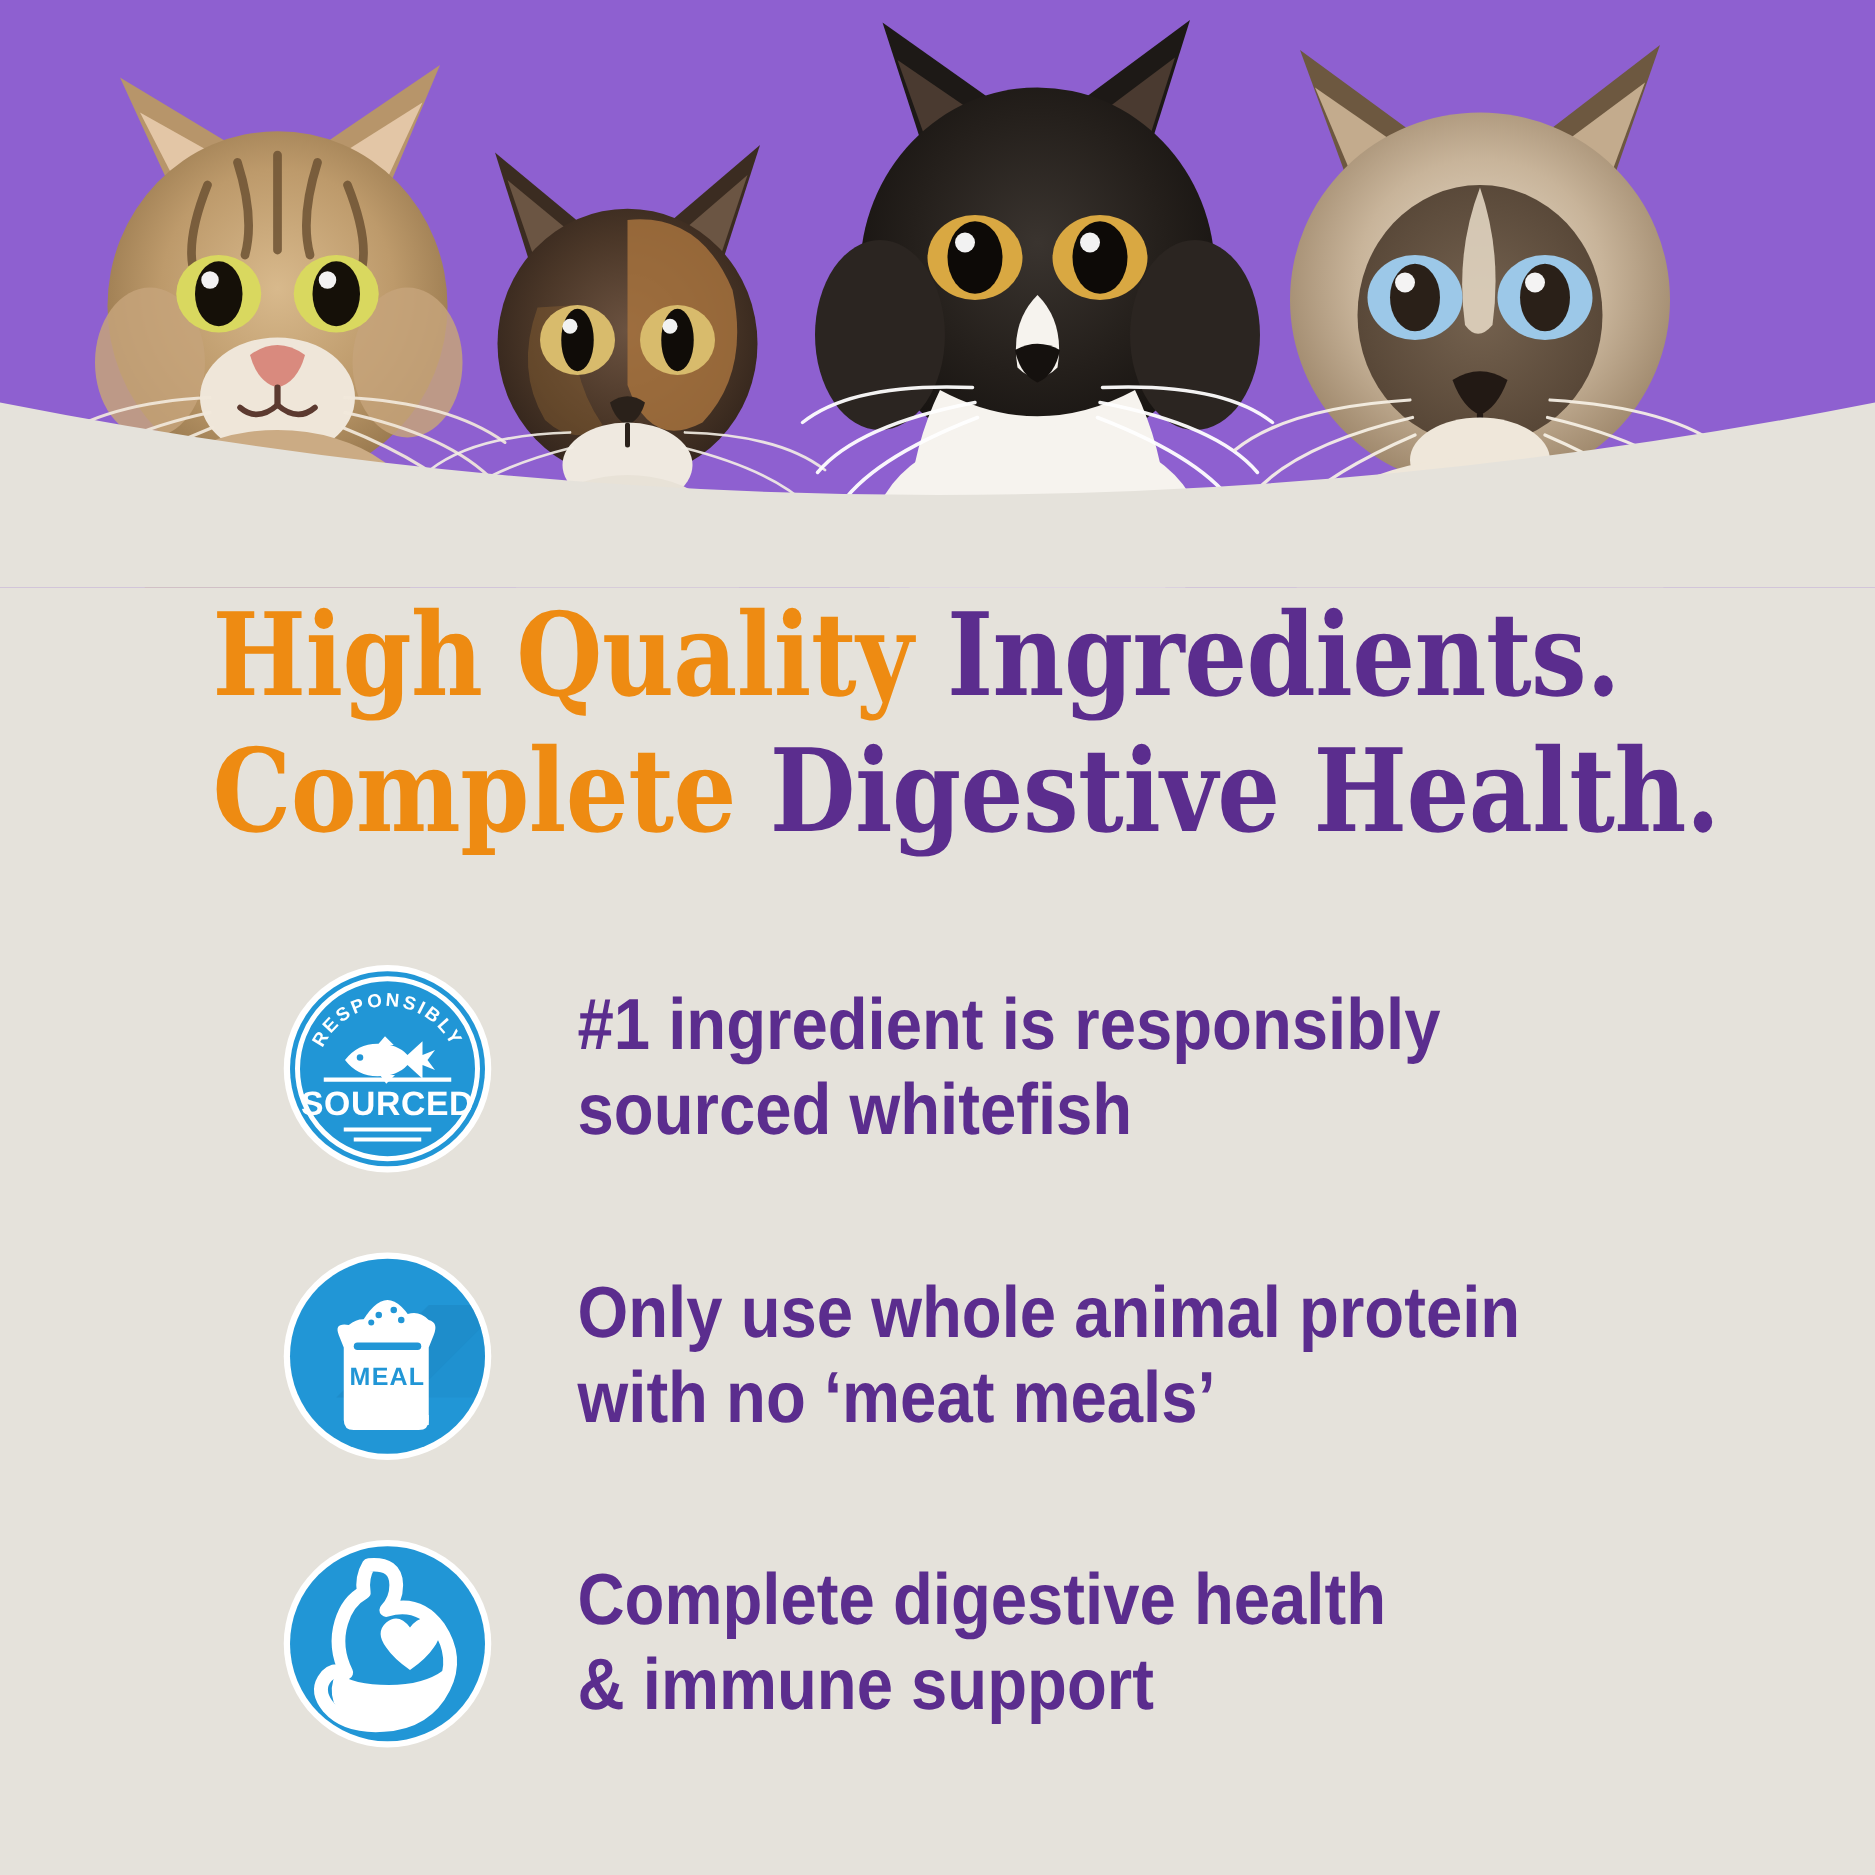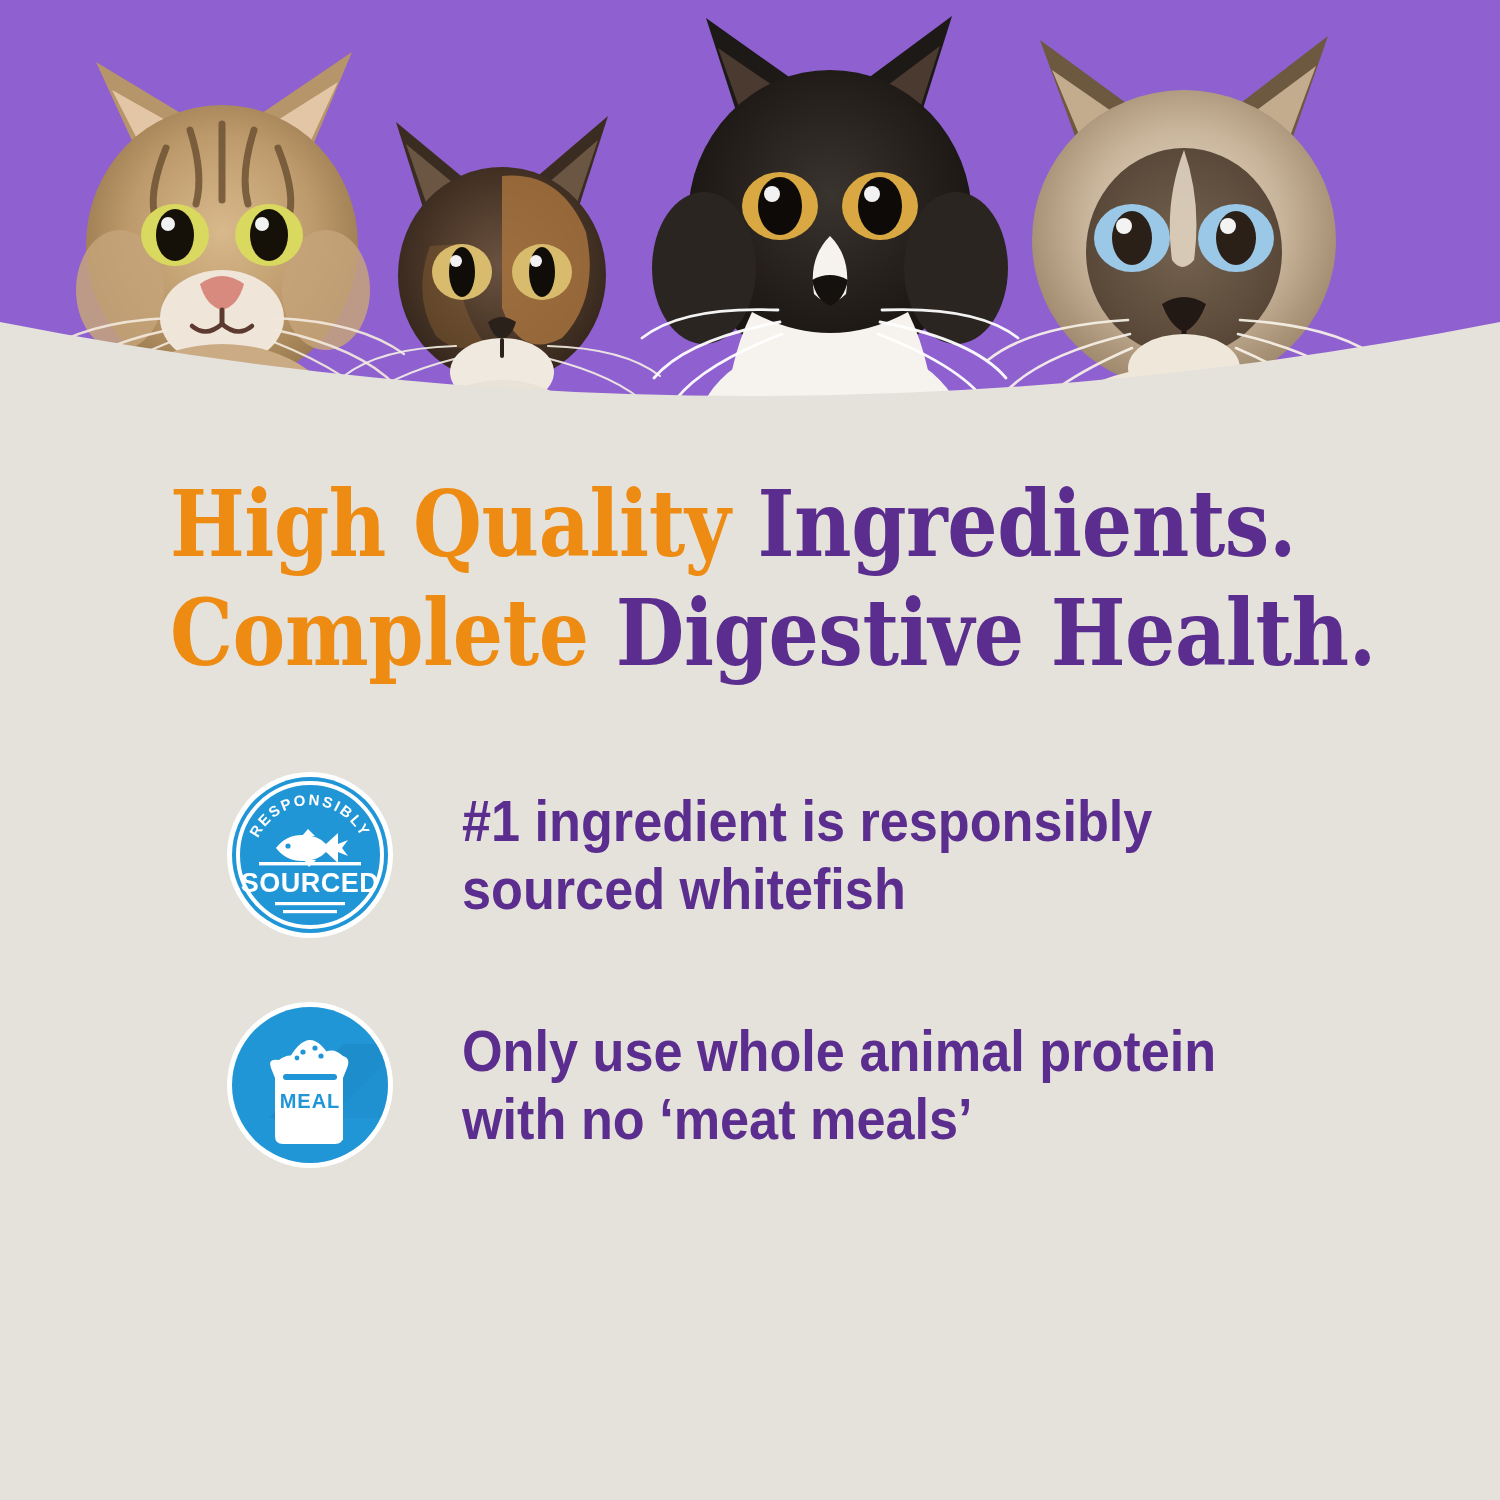--- a/index.html
+++ b/index.html
@@ -305,15 +305,31 @@
           <text x="85" y="108" font-family="Liberation Sans, sans-serif" font-size="20" font-weight="700" fill="#2196D6" text-anchor="middle" letter-spacing="1">MEAL</text>
 
           <rect x="52" y="132" width="14" height="8" fill="#FFFFFF"></rect>
           <rect x="104" y="132" width="14" height="8" fill="#FFFFFF"></rect>
         </svg>
       </div>
       <div class="bullet-text">Only use whole animal protein
 with no ‘meat meals’</div>
     </div>
 
+    <div class="bullet">
+      <div class="bullet-icon">
+        <svg viewBox="0 0 170 170">
+          <circle cx="85" cy="85" r="83" fill="#FFFFFF"></circle>
+          <circle cx="85" cy="85" r="78" fill="#2196D6"></circle>
+
+          <path d="M70 22 q22 -2 22 16 q0 12 -8 20 q26 -8 42 14 q16 24 4 48 q-14 28 -48 30 q-30 2 -44 -14 q-10 -12 -4 -22 q6 -10 18 -6 q-10 -20 -4 -40 q5 -17 18 -24 q-2 -12 4 -22 Z" fill="none" stroke="#FFFFFF" stroke-width="11" stroke-linejoin="round" stroke-linecap="round"></path>
+
+          <path d="M44 108 q14 10 42 10 q28 0 44 -12 q4 18 -8 30 q-16 16 -44 14 q-28 -2 -36 -18 q-4 -12 2 -24 Z" fill="#FFFFFF"></path>
+
+          <path d="M103 72 q-9 -12 -19 -4 q-9 8 0 20 q6 9 19 18 q13 -9 19 -18 q9 -12 0 -20 q-10 -8 -19 4 Z" fill="#FFFFFF"></path>
+        </svg>
+      </div>
+      <div class="bullet-text">Complete digestive health
+&amp; immune support</div>
+    </div>
 
   </div>
 </div>
 
 </body></html>

